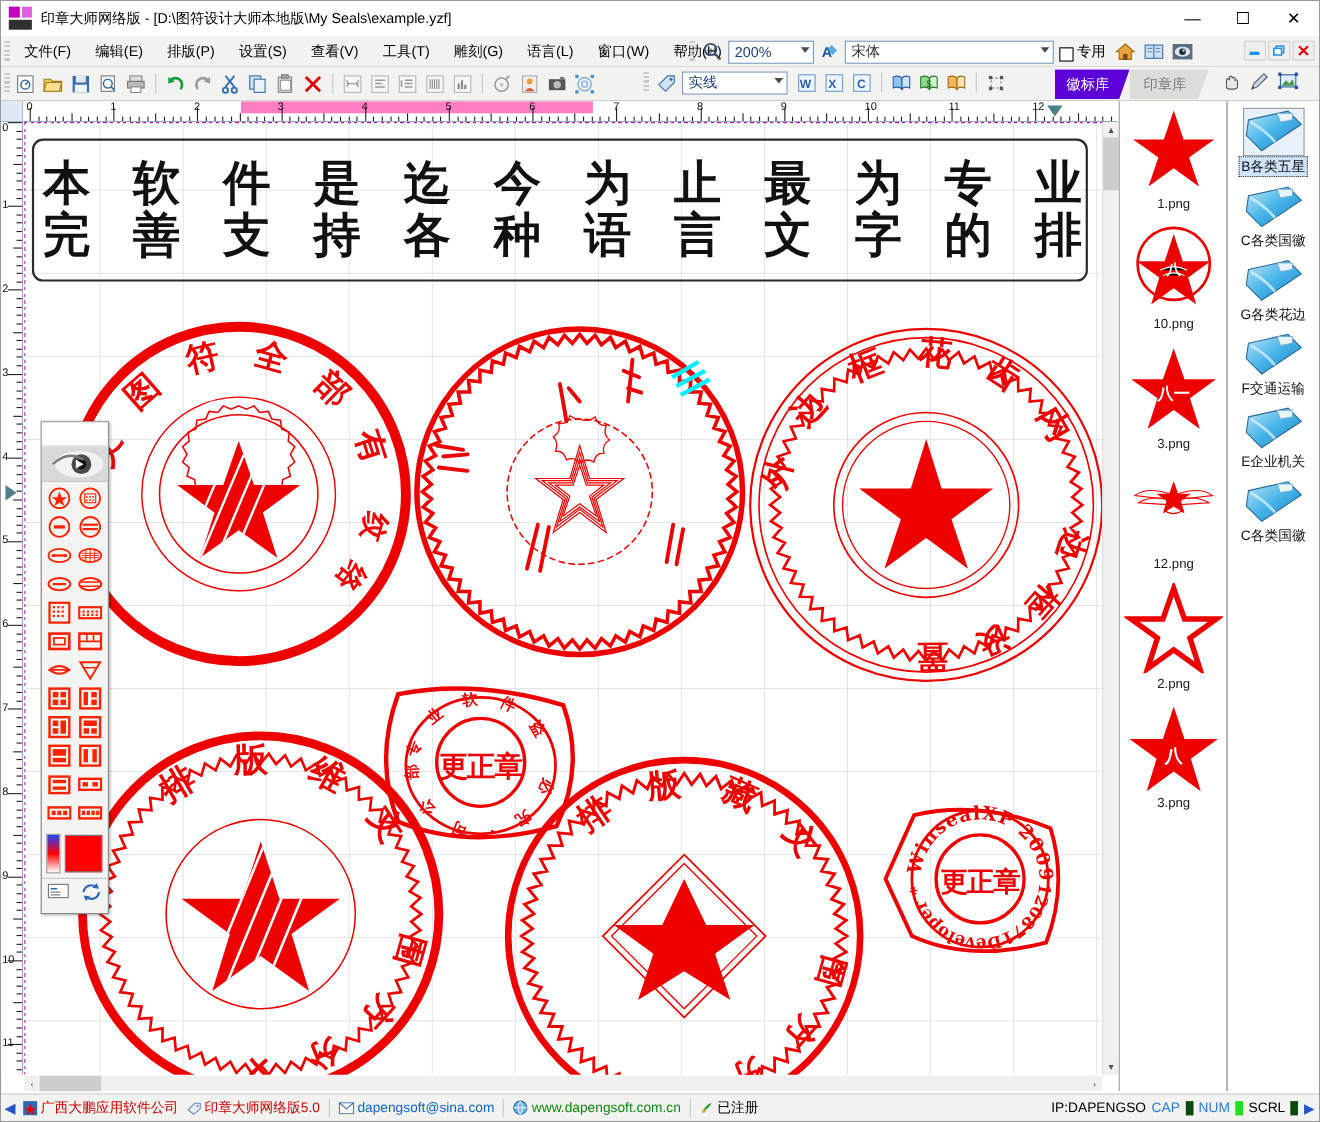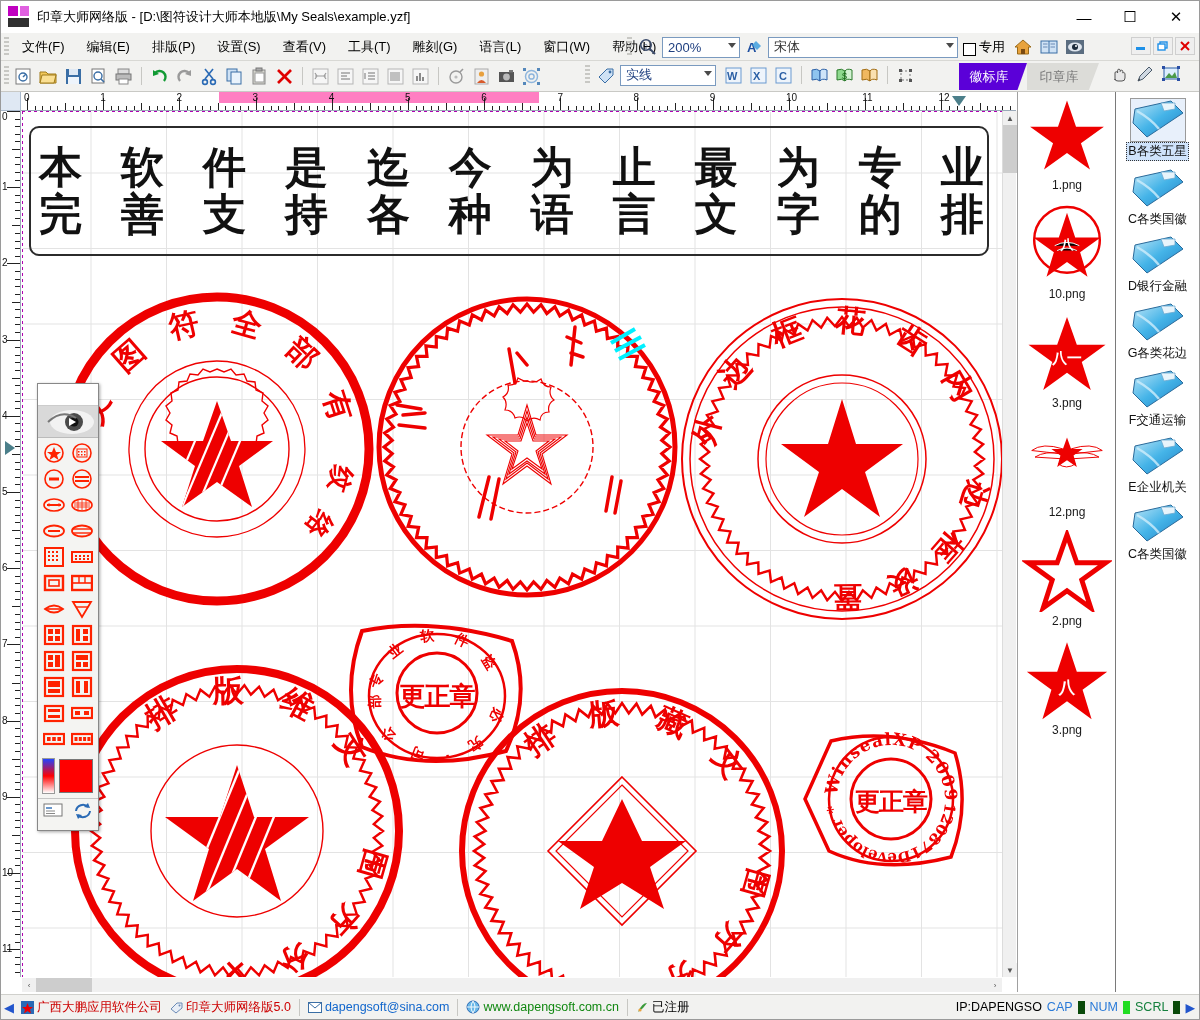--- a/index.html
+++ b/index.html
@@ -1365,37 +1365,20 @@
                   <stop offset="0" stop-color="#bfe6f7"></stop>
                   <stop offset="0.5" stop-color="#45b4e8"></stop>
                   <stop offset="1" stop-color="#1f7fc4"></stop>
                 </linearGradient>
               </defs>
               <path d="M4 10 L40 2 L52 14 L16 38 L2 24 Z" fill="url(#fg)" stroke="#2a6a9a" stroke-width="1"></path>
               <path d="M30 4 L44 4 L44 10 L33 12 Z" fill="#e8f4fb" stroke="#6aa8d0" stroke-width="0.8"></path>
               <path d="M6 12 q14 8 22 18" fill="none" stroke="#cfeefb" stroke-width="2.5" opacity="0.8"></path>
             </svg>
           </div>
-          <div class="folder-lbl">D银行金融</div>
-        </div>
-        <div class="folder-item">
-          <div class="folder-ic">
-            <svg width="54" height="42" viewBox="0 0 54 42">
-              <defs>
-                <linearGradient id="fg" x1="0" y1="0" x2="1" y2="1">
-                  <stop offset="0" stop-color="#bfe6f7"></stop>
-                  <stop offset="0.5" stop-color="#45b4e8"></stop>
-                  <stop offset="1" stop-color="#1f7fc4"></stop>
-                </linearGradient>
-              </defs>
-              <path d="M4 10 L40 2 L52 14 L16 38 L2 24 Z" fill="url(#fg)" stroke="#2a6a9a" stroke-width="1"></path>
-              <path d="M30 4 L44 4 L44 10 L33 12 Z" fill="#e8f4fb" stroke="#6aa8d0" stroke-width="0.8"></path>
-              <path d="M6 12 q14 8 22 18" fill="none" stroke="#cfeefb" stroke-width="2.5" opacity="0.8"></path>
-            </svg>
-          </div>
           <div class="folder-lbl">G各类花边</div>
         </div>
         <div class="folder-item">
           <div class="folder-ic">
             <svg width="54" height="42" viewBox="0 0 54 42">
               <defs>
                 <linearGradient id="fg" x1="0" y1="0" x2="1" y2="1">
                   <stop offset="0" stop-color="#bfe6f7"></stop>
                   <stop offset="0.5" stop-color="#45b4e8"></stop>
                   <stop offset="1" stop-color="#1f7fc4"></stop>
@@ -1484,18 +1467,18 @@
           <circle cx="4" cy="9" r="1.6" fill="#e8a03d"></circle>
         </svg>
       <span>已注册</span>
     </span>
     <span class="st-right">
       <span>IP:DAPENGSO</span>
       <span style="color:#2a7ad8;">CAP</span>
       <span class="led" style="background:#0a4a0a;"></span>
       <span style="color:#2a7ad8;">NUM</span>
       <span class="led" style="background:#22dd22;"></span>
-      <span style="color:#15803d;">SCRL</span>
+      <span style="color:#000000;">SCRL</span>
       <span class="led" style="background:#0a4a0a;"></span>
       <span style="color:#2255cc;">▶</span>
     </span>
   </div>
 </div>
 
 </body></html>

